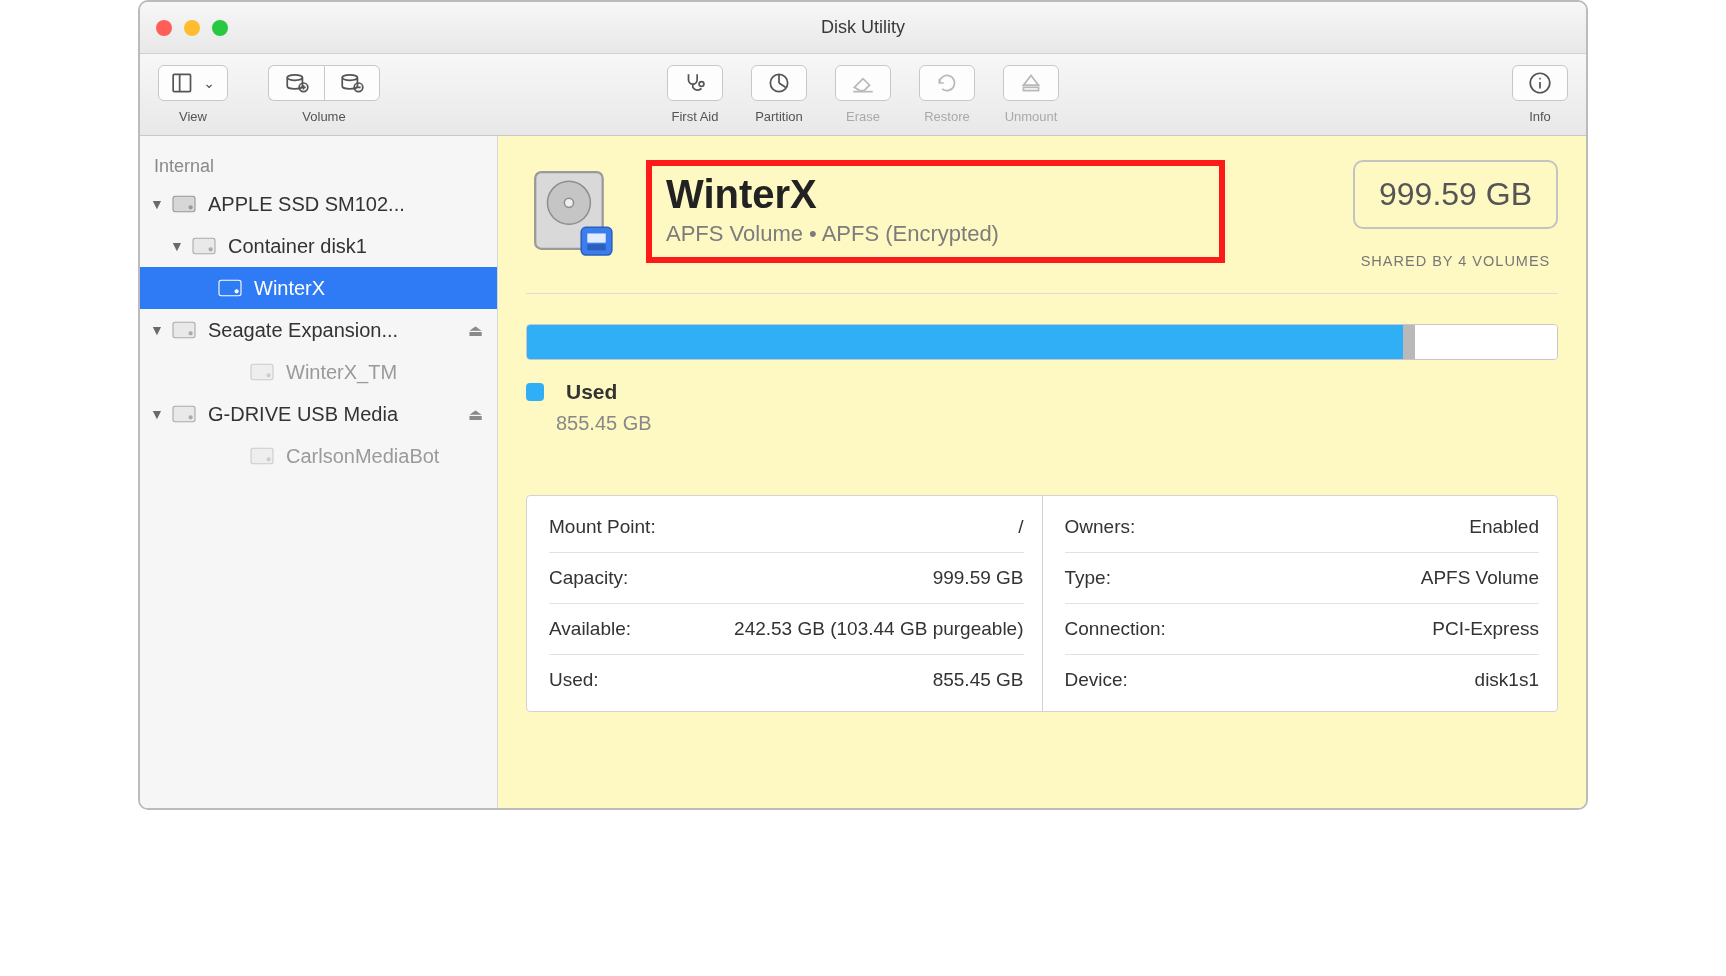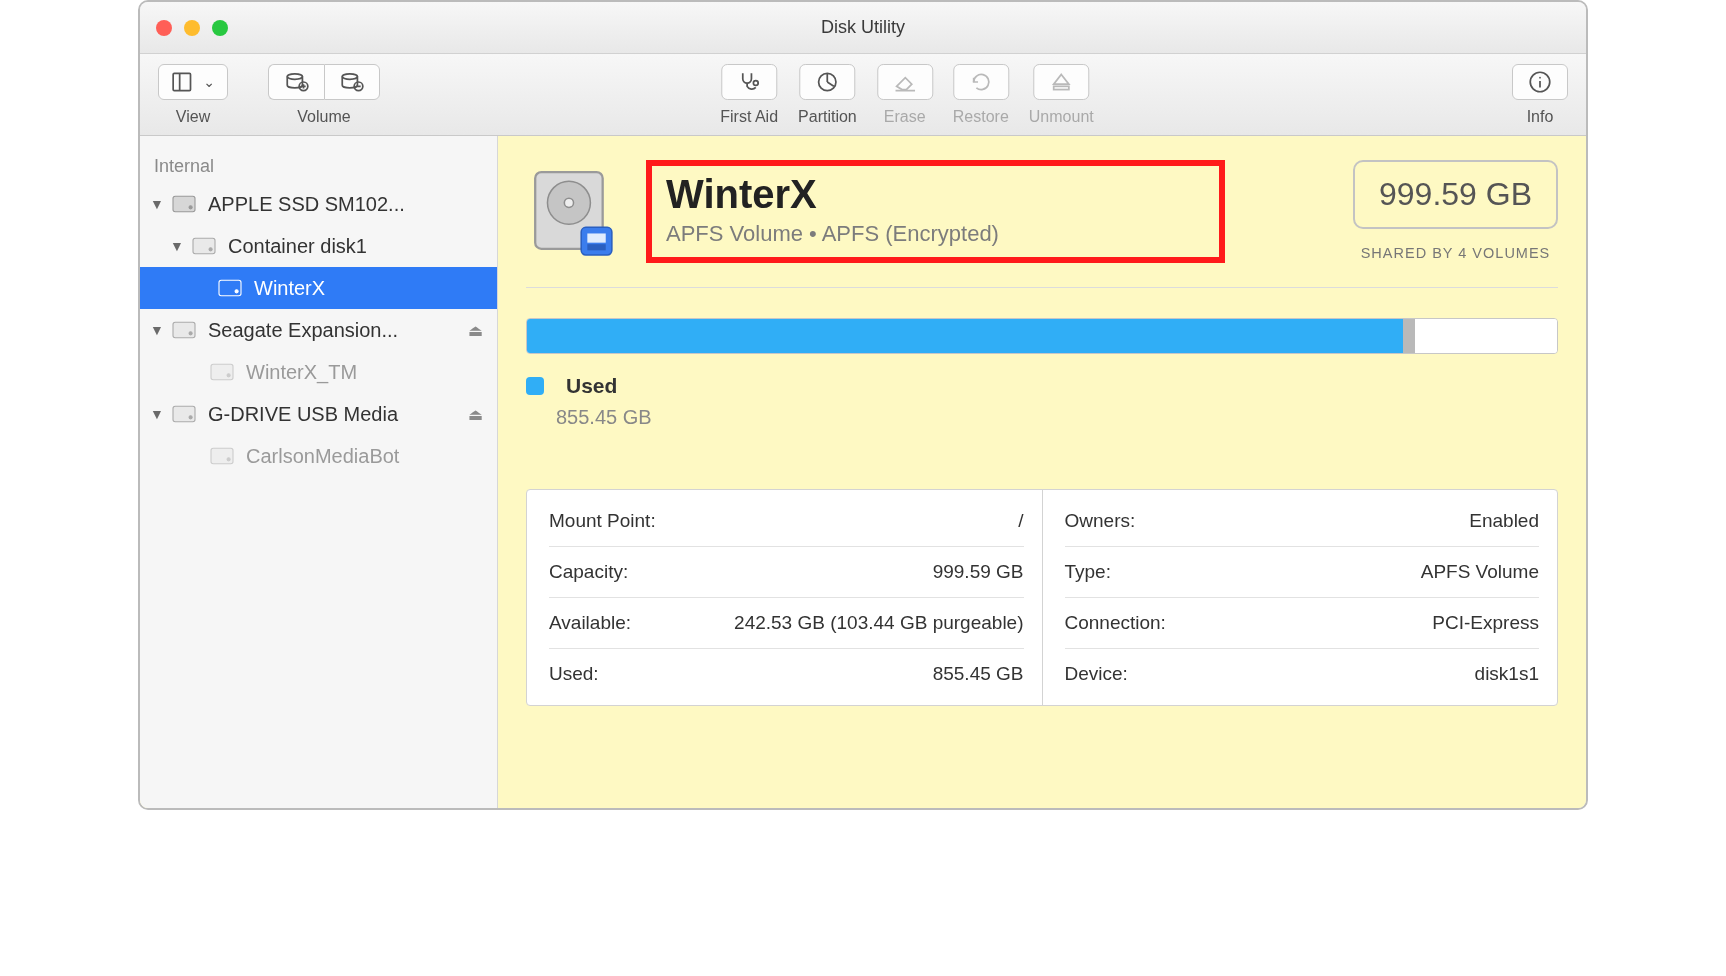--- a/index.html
+++ b/index.html
@@ -59,60 +59,60 @@
     min-width: 56px;
     display: flex;
     align-items: center;
     justify-content: center;
     font-size: 20px;
     color: #555;
   }
   .tb-seg { display: flex; }
   .tb-seg .tb-btn:first-child { border-top-right-radius:0; border-bottom-right-radius:0; border-right:none; }
   .tb-seg .tb-btn:last-child { border-top-left-radius:0; border-bottom-left-radius:0; }
-  .tb-label { font-size: 16px; color: #545454; margin-top: 8px; }
+  .tb-label { font-size: 13px; color: #545454; margin-top: 8px; }
   .tb-label.disabled { color: #a9a9a9; }
   .tb-btn.disabled svg { opacity: 0.4; }
-  .tb-center { position: absolute; left: 50%; transform: translateX(-50%); display:flex; gap: 20px; margin-left: 44px; }
+  .tb-center { position: absolute; left: 50%; transform: translateX(-50%); display:flex; gap: 28px; }
   .tb-left { display:flex; gap: 40px; }
   .tb-right { margin-left: auto; }
   svg.icon { width: 26px; height: 26px; stroke: #555; stroke-width: 1.6; fill: none; }
   
   .body { display: flex; flex: 1; background: #fef9c3; overflow: hidden; }
   .sidebar {
     width: 358px; background: #f6f6f6; border-right: 1px solid #d7d7d7;
     padding-top: 10px; font-size: 20px;
   }
   .sb-section { color: #8a8a8a; font-size: 18px; padding: 10px 14px 6px; }
   .sb-item { display:flex; align-items:center; height: 42px; padding-left: 8px; color:#333; }
   .sb-item .chev { width: 18px; text-align:center; color:#6a6a6a; font-size:14px;}
   .sb-item .diskicon { width:28px; height:24px; margin:0 10px 0 4px; display:flex; align-items:center; justify-content:center;}
   .sb-item .eject { margin-left:auto; margin-right:14px; color:#8a8a8a; font-size:16px;}
   .sb-item.level-1 { padding-left: 28px; }
   .sb-item.level-2 { padding-left: 54px; }
-  .sb-item.level-2b { padding-left: 46px; }
+  .sb-item.level-2b { padding-left: 46px; margin-left: 40px; }
   .sb-item.selected { background: #2f7bf6; color:#fff; }
   .sb-item.selected .diskicon svg { stroke:#fff; fill:#2f7bf6; }
   .sb-item.dimmed { color:#9a9a9a; }
   
   .main { flex:1; padding: 24px 28px 10px 28px; overflow:auto; }
   .vol-header { display:flex; align-items:flex-start; position: relative; }
   .vol-icon { width: 92px; height: 92px; margin-right: 28px; margin-top:6px;}
   .vol-title-box {
     border: 6px solid #ff1a1a;
     padding: 6px 220px 10px 14px;
   }
   .vol-title { font-size: 40px; font-weight: 700; color:#222; }
   .vol-sub { font-size: 22px; color:#7c7c7c; margin-top:4px; }
   .cap-box { margin-left:auto; text-align:center; }
   .cap-badge {
     border: 2px solid #c3c3c3; border-radius: 10px;
     padding: 14px 24px; font-size: 32px; color:#555;
   }
-  .cap-sub { font-size: 14.5px; letter-spacing: 1px; color:#777; margin-top:16px;}
+  .cap-sub { font-size: 14.5px; letter-spacing: 1px; color:#777; margin-top:24px;}
   .hr { height:1px; background:#dcdcdc; margin: 24px 0 30px; }
   .usage-bar {
     height: 36px; border: 1.5px solid #c7c7c7; border-radius:4px;
     background:#fff; display:flex; overflow:hidden;
   }
   .usage-bar .seg-used { background:#30aef6; flex-basis:85%; }
   .usage-bar .seg-other { background:#b9b9b9; flex-basis:1.2%; }
   .usage-bar .seg-free { background:#fff; flex-basis:13.8%; }
   .legend { display:flex; gap:140px; margin-top:20px; }
   .leg-item { display:flex; flex-direction:column; gap:8px; }

